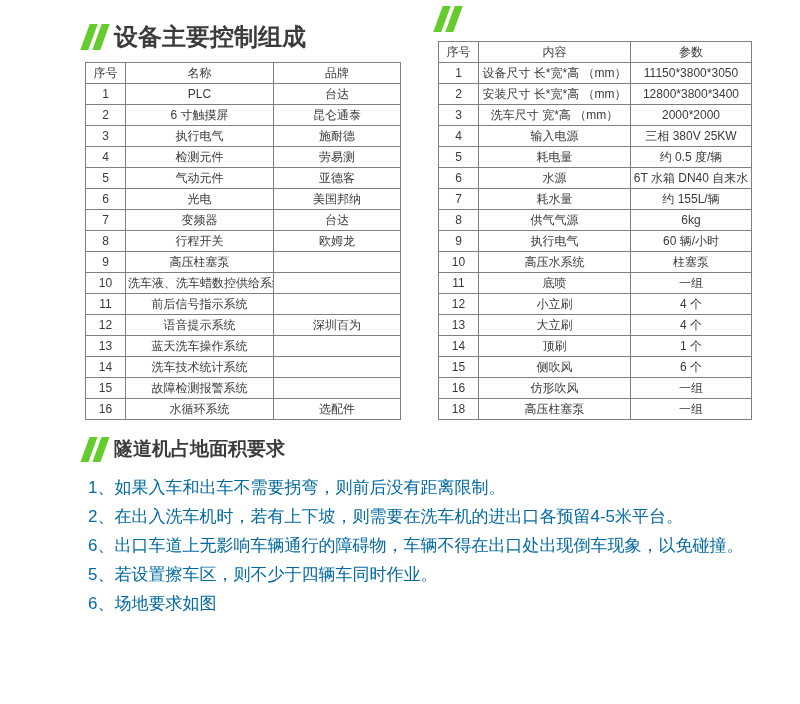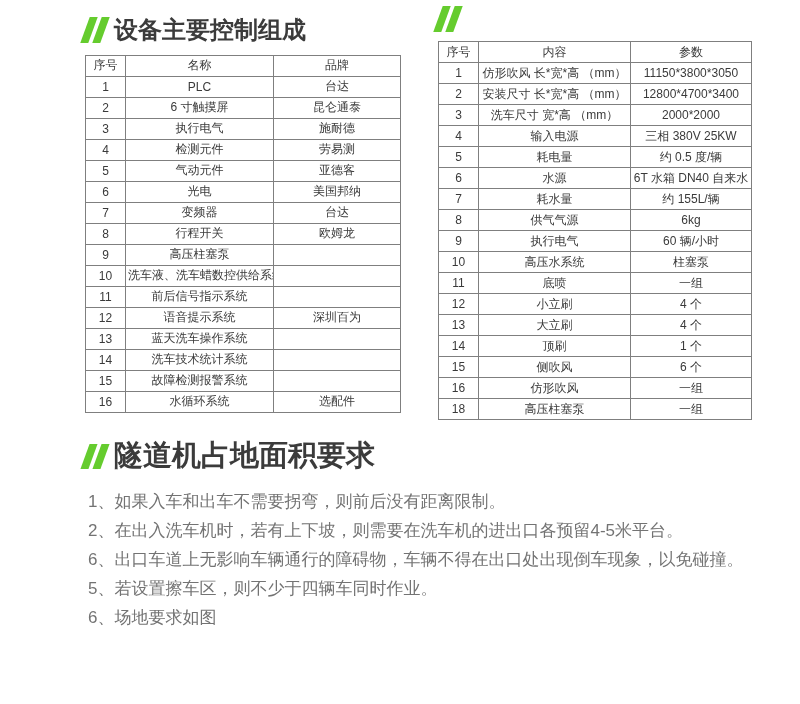--- a/index.html
+++ b/index.html
@@ -4,21 +4,21 @@
 <style>
   :root { --green:#65cc2e; --txt:#3b3b3b; --border:#7f7f7f; }
   * { box-sizing:border-box; }
   html,body { margin:0; padding:0; }
   body {
     width:800px; height:704px; background:#ffffff;
     font-family:"Liberation Sans", sans-serif;
     color:var(--txt);
   }
   .page { padding:6px 0 0 85px; }
-  .tables-row { display:flex; gap:37px; align-items:center; }
+  .tables-row { display:flex; gap:37px; align-items:flex-end; }
 
   .block-title {
     display:flex; align-items:center;
     font-size:24px; font-weight:bold; color:#3b3b3b;
     margin:0 0 9px 0; white-space:nowrap;
   }
   .slashes { display:inline-flex; gap:4px; margin-right:9px; }
   .slash { width:8px; height:26px; background:var(--green); transform:skewX(-20deg); }
 
   table { border-collapse:collapse; table-layout:fixed; }
@@ -26,24 +26,24 @@
     border:1px solid var(--border);
     height:21px; padding:0 2px;
     font-size:12px; font-weight:normal; color:#3a3a3a;
     text-align:center; vertical-align:middle;
     overflow:hidden; white-space:nowrap;
   }
   .t-left  { width:315px; }
   .t-right { width:313px; }
 
   .req-block { margin-top:16px; }
-  .req-title { font-size:29px; margin-bottom:11px; }
+  .req-title { font-size:19px; margin-bottom:11px; }
   .req-title .slash { height:25px; width:8px; }
   .req-items { margin-left:3px; }
-  .req-item { font-size:17px; line-height:29px; color:#737373; white-space:nowrap; }
+  .req-item { font-size:17px; line-height:29px; color:#0369a1; white-space:nowrap; }
 </style>
 </head>
 <body>
 
 <div class="page">
 
   <div class="tables-row">
 
     <section>
       <h2 class="block-title">
@@ -167,27 +167,27 @@
         <thead>
           <tr>
             <th>序号</th>
             <th>内容</th>
             <th>参数</th>
           </tr>
         </thead>
         <tbody>
             <tr>
               <td>1</td>
-              <td>仿形吹风 长*宽*高 （mm）</td>
+              <td>设备尺寸 长*宽*高 （mm）</td>
               <td>11150*3800*3050</td>
             </tr>
             <tr>
               <td>2</td>
               <td>安装尺寸 长*宽*高 （mm）</td>
-              <td>12800*4700*3400</td>
+              <td>12800*3800*3400</td>
             </tr>
             <tr>
               <td>3</td>
               <td>洗车尺寸 宽*高 （mm）</td>
               <td>2000*2000</td>
             </tr>
             <tr>
               <td>4</td>
               <td>输入电源</td>
               <td>三相 380V 25KW</td>

